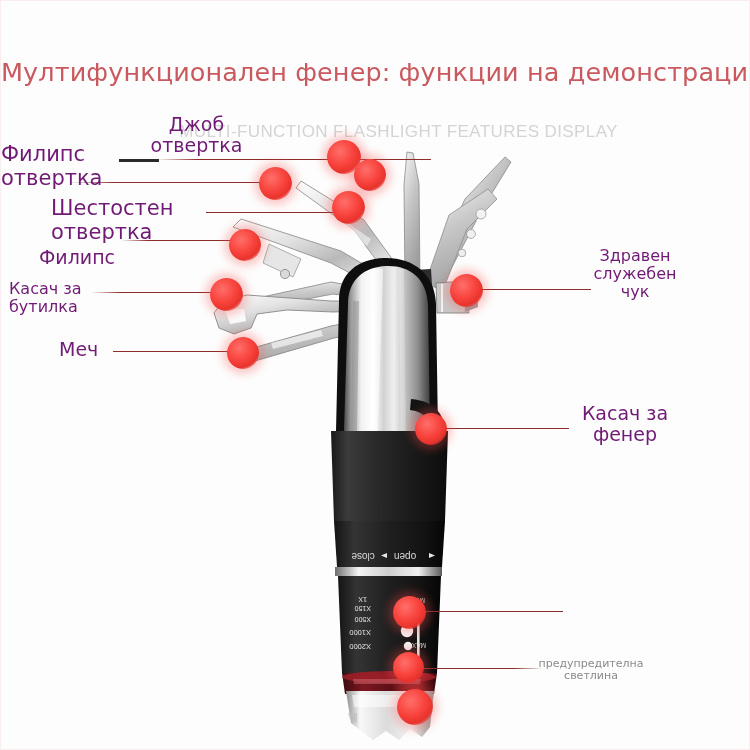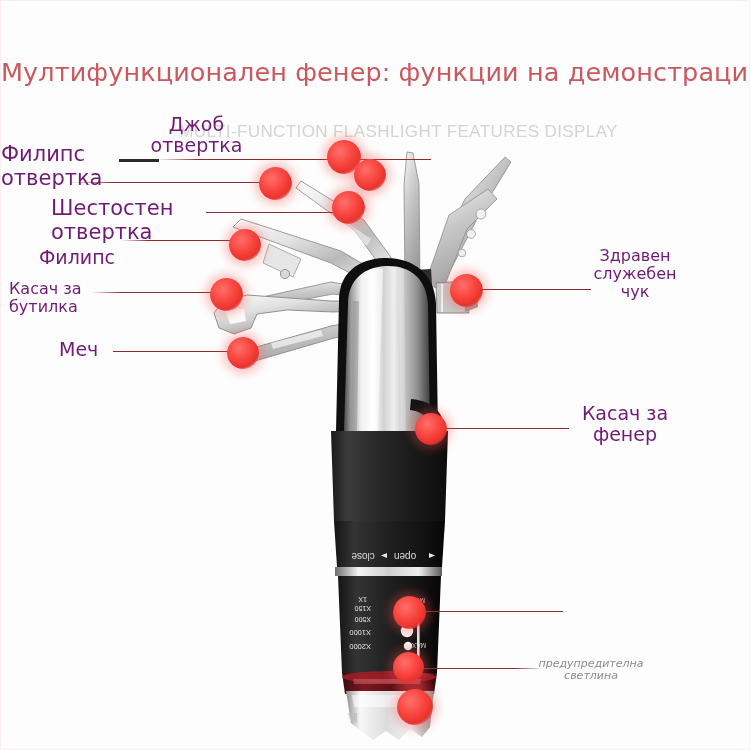--- a/index.html
+++ b/index.html
@@ -46,21 +46,21 @@
 
   
   .label {
     position: absolute;
     color: #701a75;
     font-size: 19px;
     line-height: 1.12;
     white-space: pre-line;
   }
   .label.sm   { font-size: 16px; }
-  .label.xs   { font-size: 11px; color: #8a8a8a; font-style: italic; }
+  .label.xs   { font-size: 11px; color: #8a8a8a; }
   .label.lg   { font-size: 21px; }
   .label.right { text-align: left; }
   .label.center { text-align: center; }
   .label.left { text-align: left; }
 
   
   .leader {
     position: absolute;
     height: 1px;
     background: #8e2b2b;

